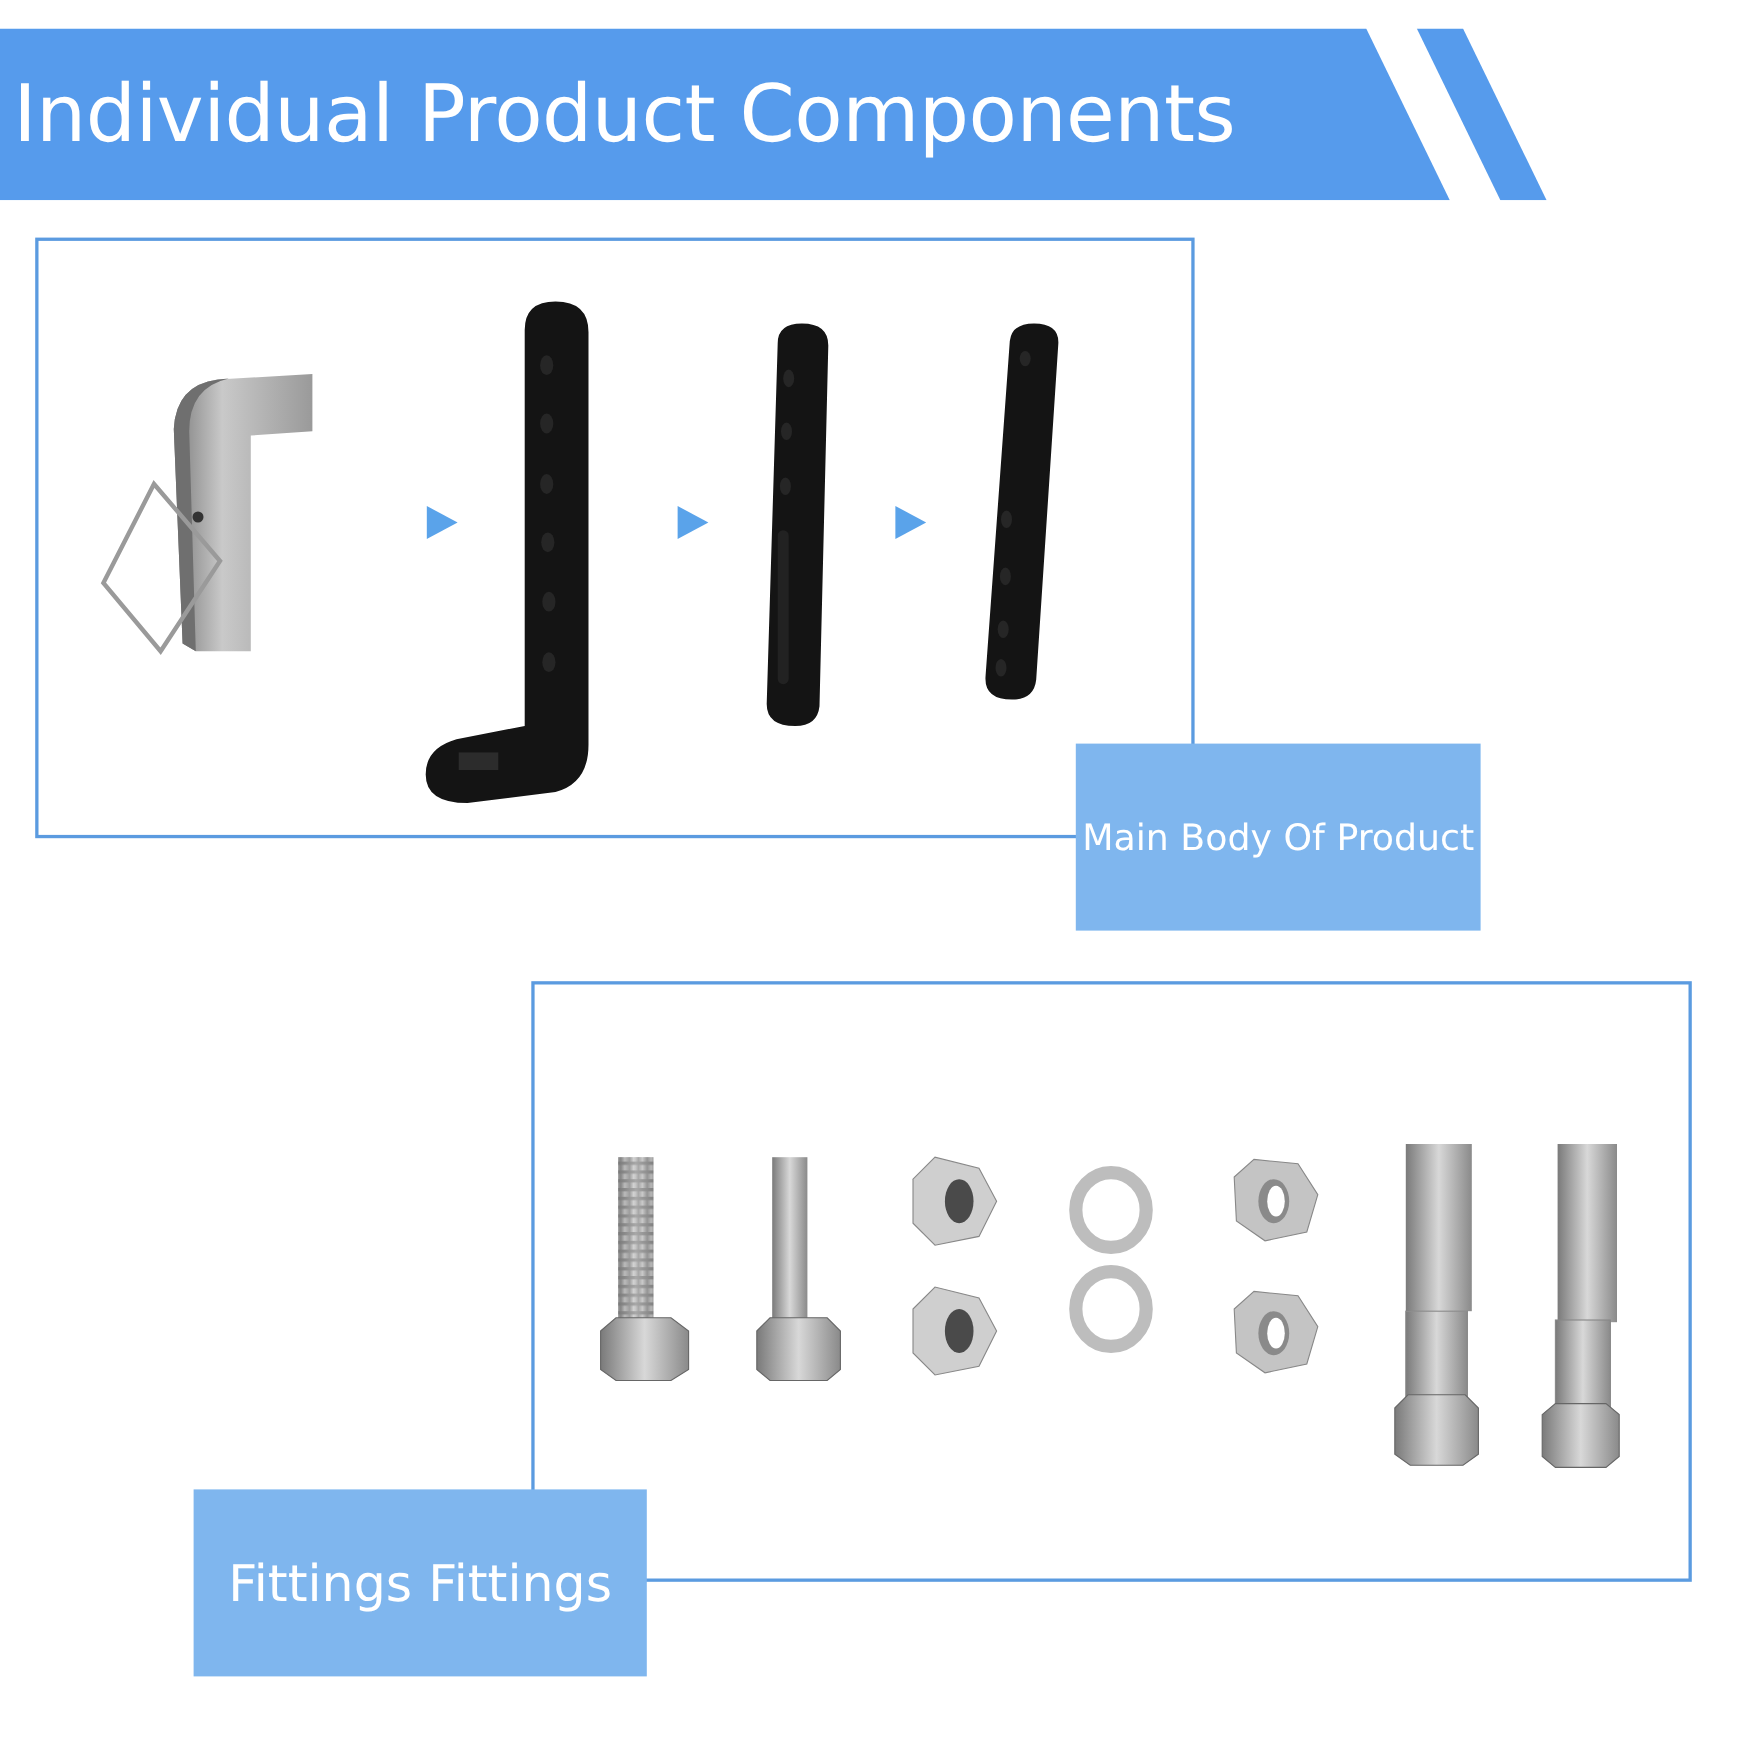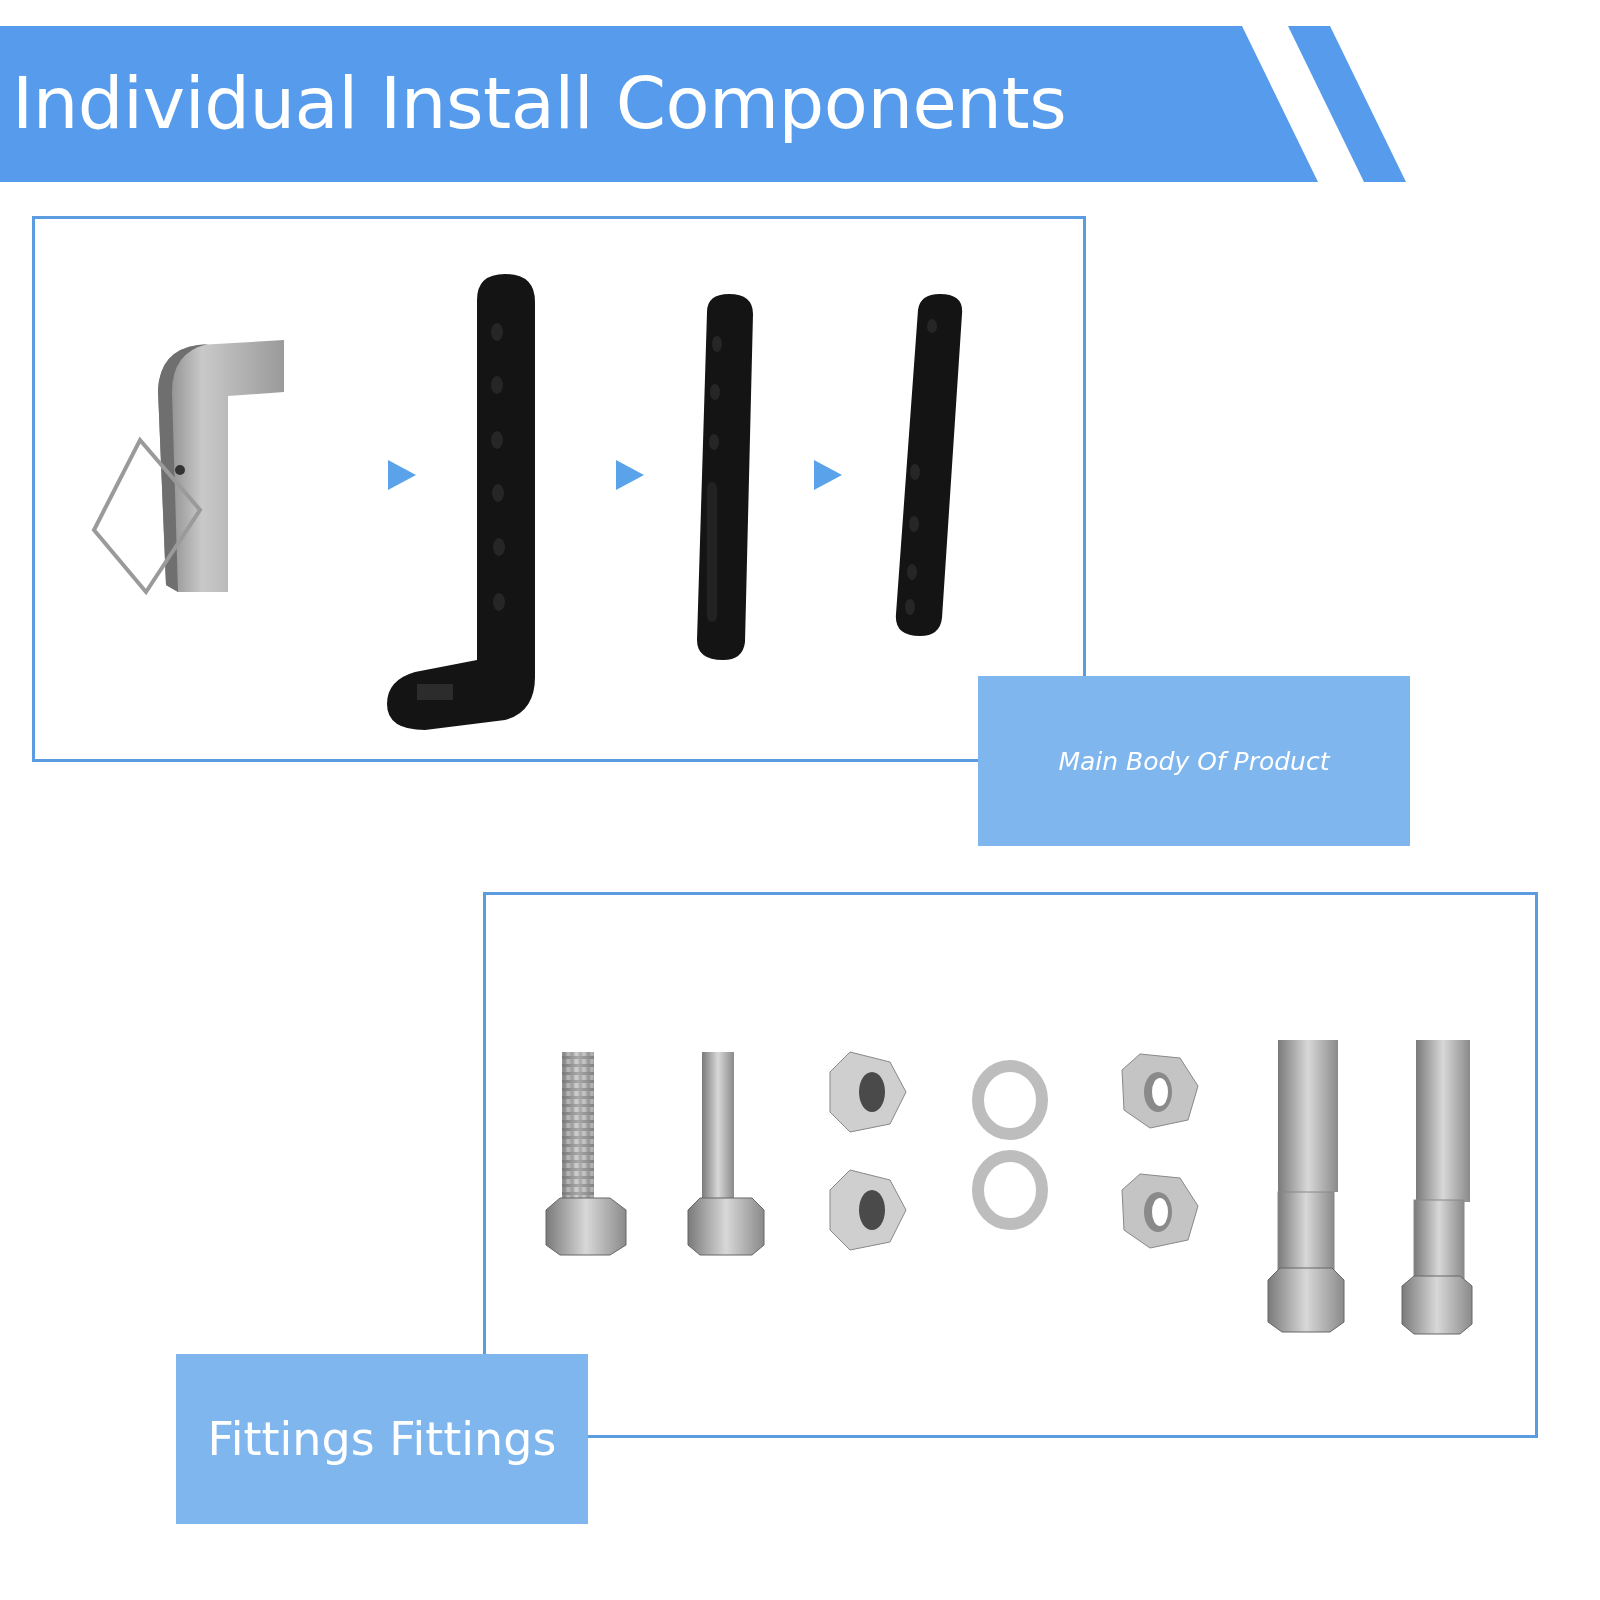--- a/index.html
+++ b/index.html
@@ -18,33 +18,33 @@
   .frame {
     position: absolute; border: 3px solid #5b9be0; background: #ffffff; box-sizing: border-box;
   }
   .frame-main { left: 32px; top: 216px; width: 1054px; height: 546px; }
   .frame-fit { left: 483px; top: 892px; width: 1055px; height: 546px; }
   .label-box {
     position: absolute; background: #7fb6ee; color: #ffffff;
     display: flex; align-items: center; justify-content: center;
     font-weight: 500; white-space: nowrap;
   }
-  .label-main { left: 978px; top: 676px; width: 432px; height: 170px; font-size: 25px; font-style: italic; }
+  .label-main { left: 978px; top: 676px; width: 368px; height: 170px; font-size: 33px; }
   .label-fit  { left: 176px; top: 1354px; width: 412px; height: 170px; font-size: 46px; }
   .part { position: absolute; }
 </style>
 </head>
 <body>
 
 <div class="banner">
   <svg width="1460" height="156">
     <polygon points="0,0 1242,0 1318,156 0,156" fill="#569bec"></polygon>
     <polygon points="1288,0 1330,0 1406,156 1364,156" fill="#569bec"></polygon>
   </svg>
-  <div class="banner-title">Individual Install Components</div>
+  <div class="banner-title">Individual Product Components</div>
 </div>
 
 <div class="frame frame-main"></div>
 
 <svg class="part" style="left:88px;top:330px" width="210" height="280">
   <defs>
     <linearGradient id="steel" x1="0" x2="1" y1="0" y2="0">
       <stop offset="0" stop-color="#7d7d7d"></stop>
         <stop offset="0.35" stop-color="#c9c9c9"></stop>
         <stop offset="1" stop-color="#9a9a9a"></stop>

